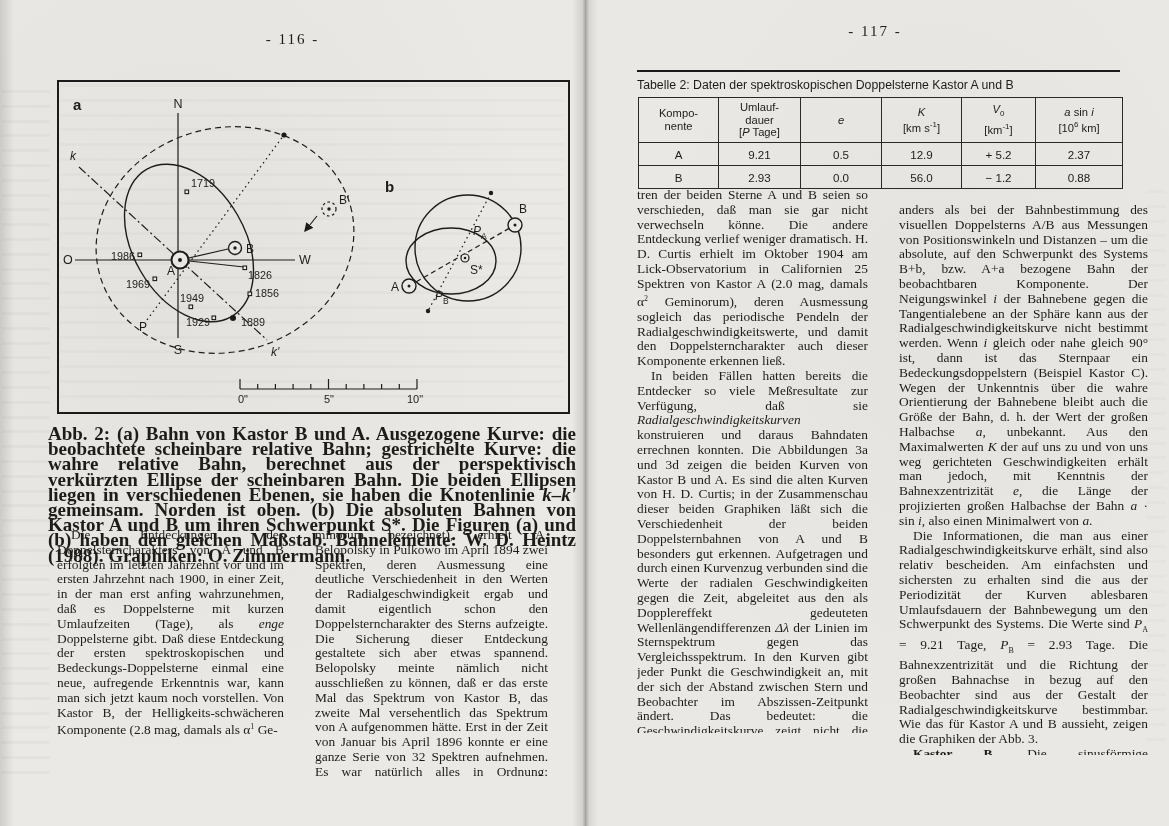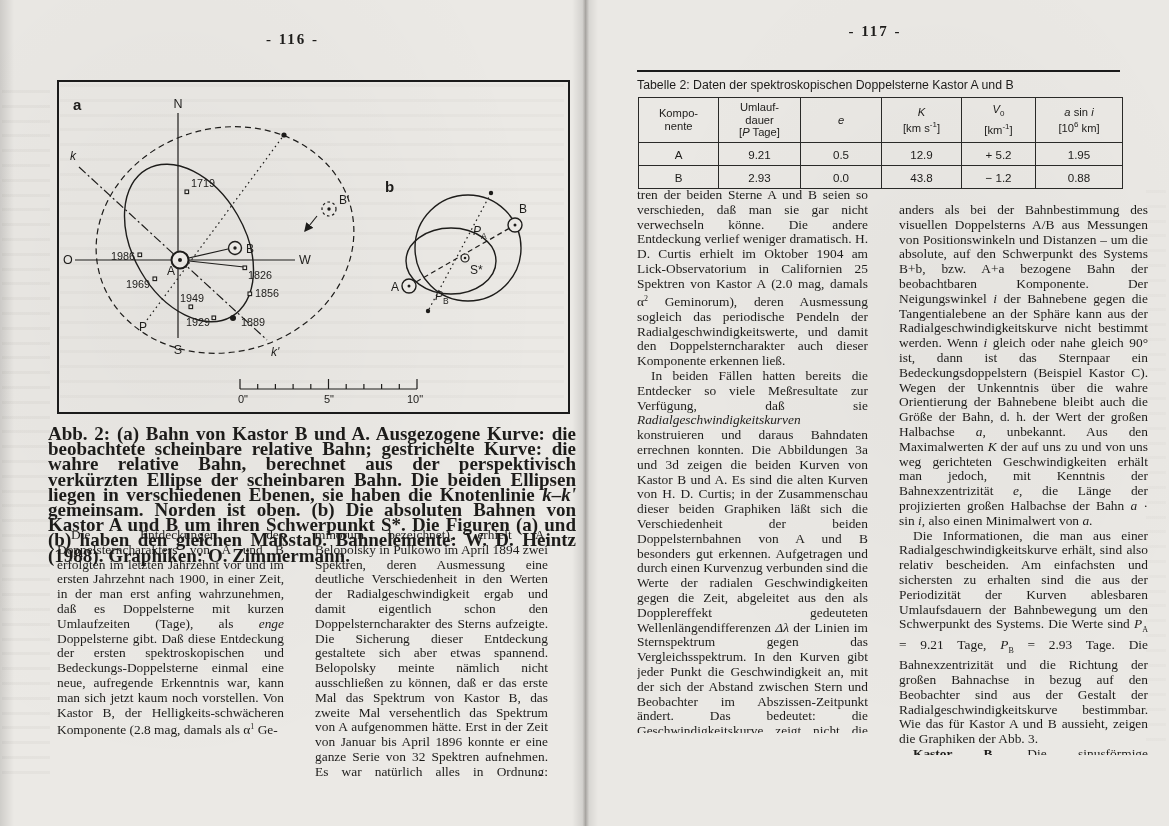--- a/index.html
+++ b/index.html
@@ -13,21 +13,21 @@
   .page-left{left:0;width:585px;
     background:radial-gradient(ellipse at 30% 35%, rgba(0,0,0,0.03), transparent 65%),#ebe9e5;}
   .page-right{left:585px;width:584px;
     background:radial-gradient(ellipse at 60% 40%, rgba(0,0,0,0.025), transparent 60%),#eae8e4;}
   .gutter{position:absolute;left:572px;top:0;width:26px;height:826px;pointer-events:none;
     background:linear-gradient(to right, rgba(0,0,0,0) 0%, rgba(0,0,0,0.10) 40%, rgba(60,56,52,0.38) 52%, rgba(0,0,0,0.08) 66%, rgba(0,0,0,0) 100%);}
   .edge-left{position:absolute;left:0;top:0;width:14px;height:826px;pointer-events:none;
     background:linear-gradient(to right, rgba(0,0,0,0.12), rgba(0,0,0,0));}
   .bleed{position:absolute;pointer-events:none;opacity:.55;
     background:repeating-linear-gradient(to bottom, rgba(118,112,104,0.10) 0 3px, rgba(0,0,0,0) 3px 14.8px);}
-  .pageno{position:absolute;font-size:15px;letter-spacing:2px;text-align:center;font-weight:bold;}
+  .pageno{position:absolute;font-size:15px;letter-spacing:2px;text-align:center;}
   .pageno-left{left:0;top:31px;width:585px;}
   .pageno-right{left:593px;top:23px;width:564px;}
 
   
   .fig-box{position:absolute;left:57px;top:80px;width:509px;height:330px;border:2px solid #1b1b1b;}
   .fig-box svg{display:block;}
   .fig-caption{position:absolute;left:48px;top:426px;width:528px;
     font-weight:normal;font-size:19px;line-height:15.2px;text-align:justify;}
 
   
@@ -209,27 +209,27 @@
       <th><i>a</i> sin <i>i</i><br>[10<sup>6</sup> km]</th>
     </tr>
   </thead>
   <tbody>
     <tr>
       <td>A</td>
       <td>9.21</td>
       <td>0.5</td>
       <td>12.9</td>
       <td>+ 5.2</td>
-      <td>1.95</td>
+      <td>2.37</td>
     </tr>
     <tr>
       <td>B</td>
       <td>2.93</td>
       <td>0.0</td>
-      <td>43.8</td>
+      <td>56.0</td>
       <td>− 1.2</td>
       <td>0.88</td>
     </tr>
   </tbody>
 </table>
 
 <div class="col p117-c1">
   <p class="cont">tren der beiden Sterne A und B seien so verschieden, daß man sie gar nicht verwechseln könne. Die andere Entdeckung verlief weniger dramatisch. H. D. Curtis erhielt im Oktober 1904 am Lick-Observatorium in Californien 25 Spektren von Kastor A (2.0 mag, damals α<sup>2</sup> Geminorum), deren Ausmessung sogleich das periodische Pendeln der Radialgeschwindigkeitswerte, und damit den Doppelsterncharakter auch dieser Komponente erkennen ließ.</p>
   <p>In beiden Fällen hatten bereits die Entdecker so viele Meßresultate zur Verfügung, daß sie <i>Radialgeschwindigkeitskurven</i> konstruieren und daraus Bahndaten errechnen konnten. Die Abbildungen 3a und 3d zeigen die beiden Kurven von Kastor B und A. Es sind die alten Kurven von H. D. Curtis; in der Zusammenschau dieser beiden Graphiken läßt sich die Verschiedenheit der beiden Doppelsternbahnen von A und B besonders gut erkennen. Aufgetragen und durch einen Kurvenzug verbunden sind die Werte der radialen Geschwindigkeiten gegen die Zeit, abgeleitet aus den als Dopplereffekt gedeuteten Wellenlängendifferenzen <i>Δλ</i> der Linien im Sternspektrum gegen das Vergleichsspektrum. In den Kurven gibt jeder Punkt die Geschwindigkeit an, mit der sich der Abstand zwischen Stern und Beobachter im Abszissen-Zeitpunkt ändert. Das bedeutet: die Geschwindigkeitskurve zeigt nicht die wahren Bahngeschwindigkeiten, sondern nur ihre Projektion in die Richtung des Visionsradius, also in eine zur Sphäre senkrechte Ebene. Dabei handelt es sich hier –</p>
 </div>

